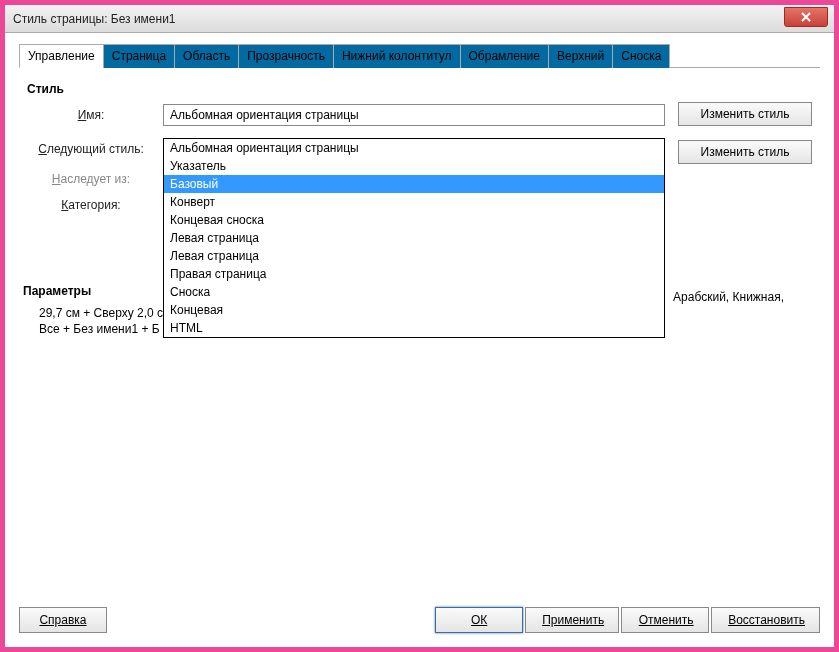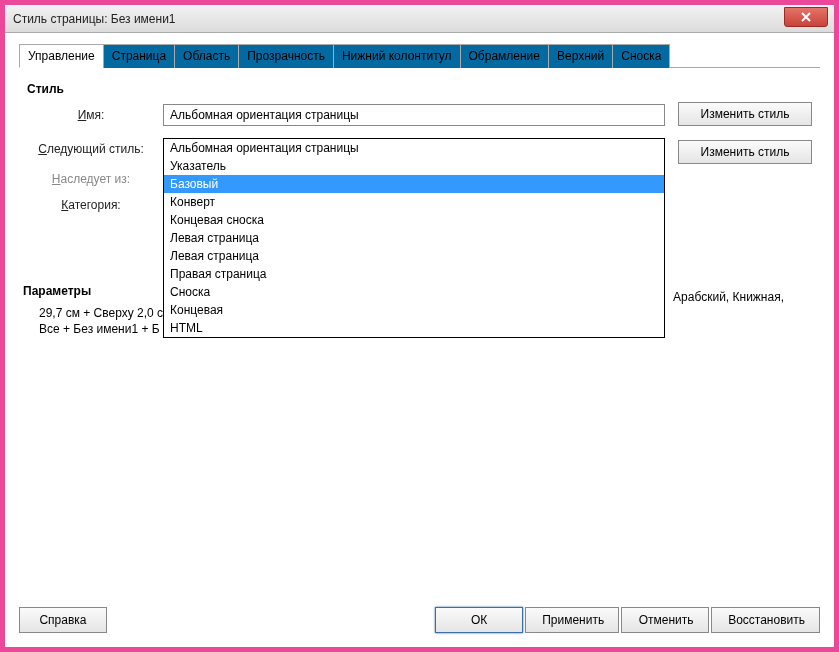--- a/index.html
+++ b/index.html
@@ -25,21 +25,21 @@
 .combo .combo-btn { width: 18px; height: 100%; border-left: 1px solid #888; background: linear-gradient(to bottom,#f5f5f5,#ddd); display: flex; align-items: center; justify-content: center; cursor: pointer; }
 .combo .combo-btn svg { width: 8px; height: 8px; }
 .sidebtn { width: 134px; height: 24px; margin-left: 14px; border: 1px solid #888; background: linear-gradient(to bottom,#fafafa,#e5e5e5); cursor: pointer; }
 .dropdown { position: absolute; left: 144px; top: 70px; width: 502px; border: 1px solid #000; background: #fff; z-index: 50; }
 .dropdown div { padding: 2px 6px; cursor: pointer; }
 .dropdown div.hl { background: #3399ff; color: #fff; }
 .params { margin-top: 72px; }
 .params .line { margin: 2px 16px 2px 12px; }
 .params .line.right { position: absolute; right: 20px; top: 220px; }
 .buttons { position: absolute; left: 14px; right: 14px; bottom: 14px; display: flex; }
-.buttons button { height: 26px; border: 1px solid #888; background: linear-gradient(to bottom,#fafafa,#e5e5e5); cursor: pointer; padding: 0 14px; min-width: 88px; }
+.buttons button { height: 26px; border: 1px solid #888; background: linear-gradient(to bottom,#fafafa,#e5e5e5); cursor: pointer; padding: 0 14px; min-width: 88px; text-decoration: underline; }
 .buttons .spacer { flex: 1; }
 .buttons button + button { margin-left: 2px; padding-left: 16px; }
 .buttons button.default { border: 1px solid #3a6ea5; box-shadow: 0 0 2px #3a6ea5; }
 .right-btns { position: absolute; right: 8px; top: 34px; display: flex; flex-direction: column; gap: 14px; }
 .field-col { flex: 1; max-width: 502px; }
 </style>
 </head>
 <body>
 
 <div class="window">

